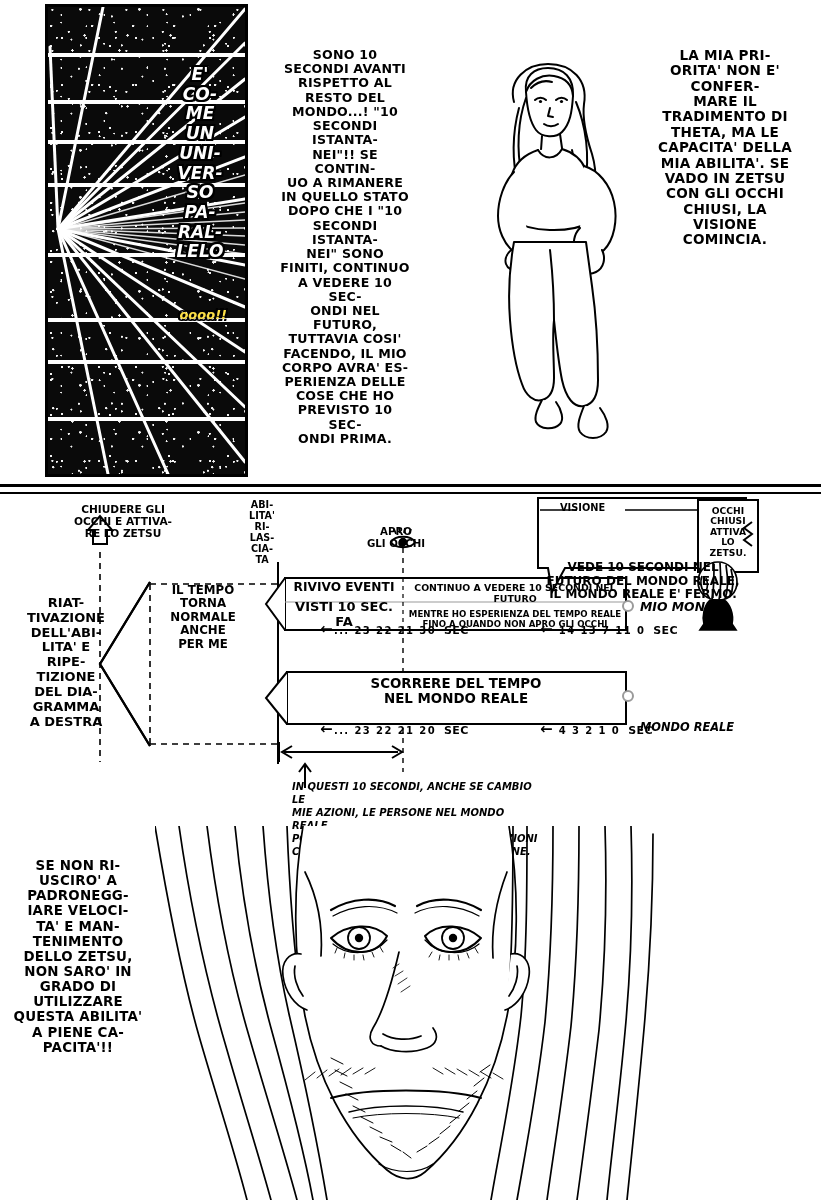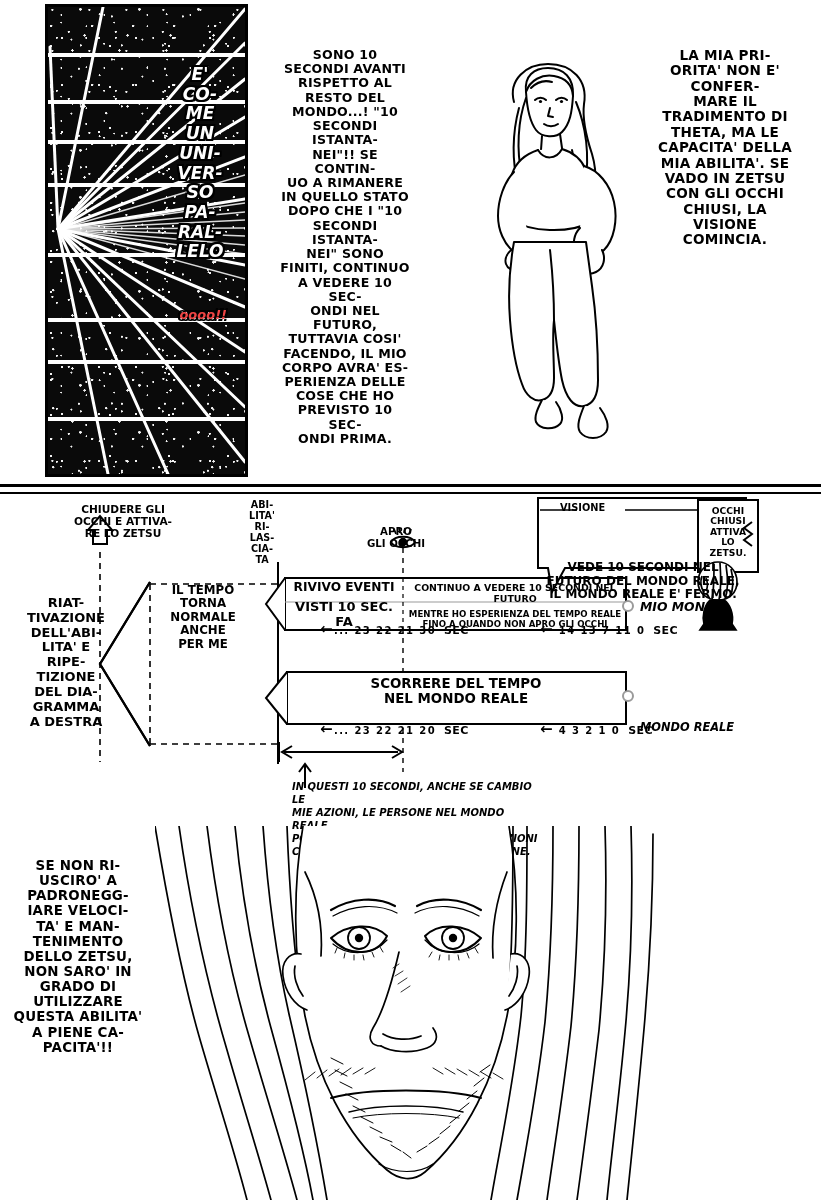--- a/index.html
+++ b/index.html
@@ -85,21 +85,21 @@
     white-space: pre-line;
     text-shadow:
       -2px -2px 0 #000, 2px -2px 0 #000, -2px 2px 0 #000, 2px 2px 0 #000,
       -2px 0 0 #000, 2px 0 0 #000, 0 -2px 0 #000, 0 2px 0 #000;
     z-index: 4;
   }
   .speech-vtext-tail {
     position: absolute; right: 18px; top: 300px;
     font-family: "DejaVu Sans", sans-serif;
     font-weight: 700; font-style: italic; font-size: 13px;
-    color: #ef4444;
+    color: #fde047;
     text-shadow:
       -2px -2px 0 #000, 2px -2px 0 #000, -2px 2px 0 #000, 2px 2px 0 #000;
     z-index: 4;
   }
 
   
   #narration-1 {
     position: absolute; left: 280px; top: 48px; width: 130px;
     font-size: 12.6px;
   }

